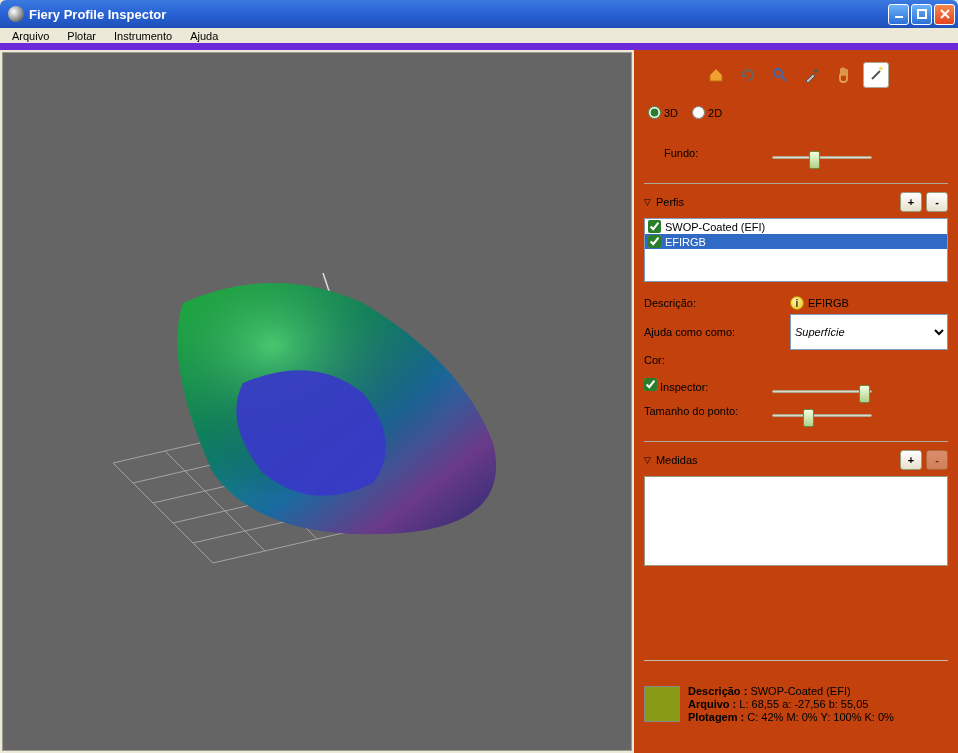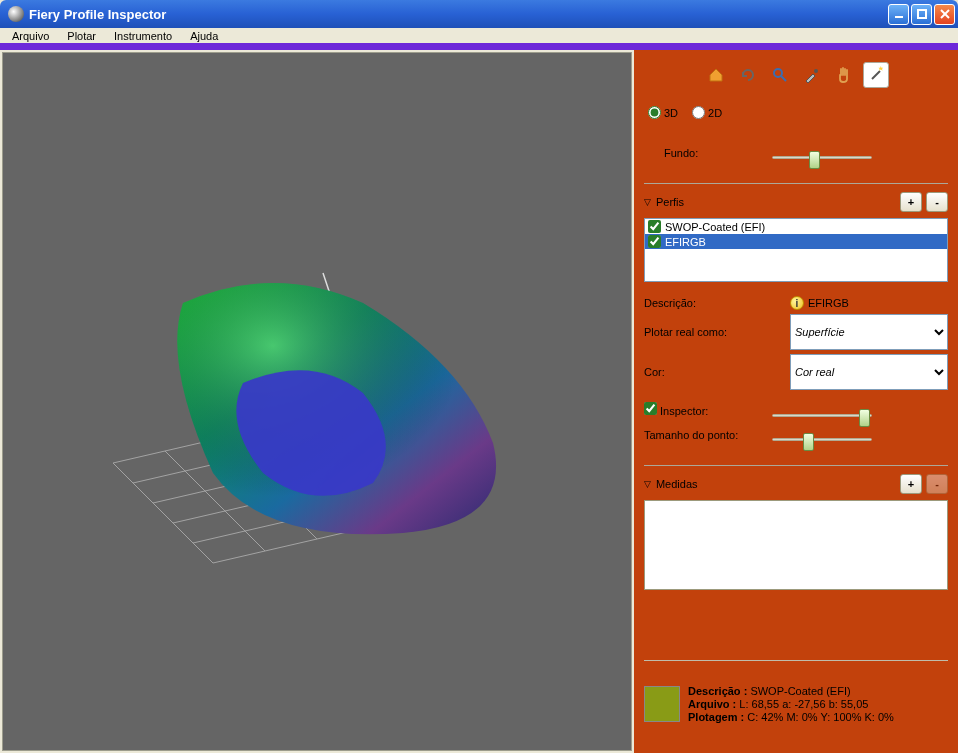--- a/index.html
+++ b/index.html
@@ -216,26 +216,25 @@
           </div>
       </div>
 
       <div style="height:10px"></div>
 
       <div class="form-row">
         <span class="label">Descrição:</span>
         <span class="value"><span class="info-icon">i</span><span>EFIRGB</span></span>
       </div>
       <div class="form-row">
-        <span class="label">Plotar real como:</span>
+        <span class="label">Ajuda como como:</span>
         <span class="value"><select><option>Superfície</option></select></span>
       </div>
       <div class="form-row">
         <span class="label">Cor:</span>
-        <span class="value"><select><option>Cor real</option></select></span>
       </div>
       <div class="slider-row">
         <label class="label"><input type="checkbox" checked="" style=""> <span>Inspector:</span></label>
         <div class="slider-track">
             <div class="slider-thumb" style="left:86px"></div>
           </div>
       </div>
       <div class="slider-row">
         <span class="label">Tamanho do ponto:</span>
         <div class="slider-track">

